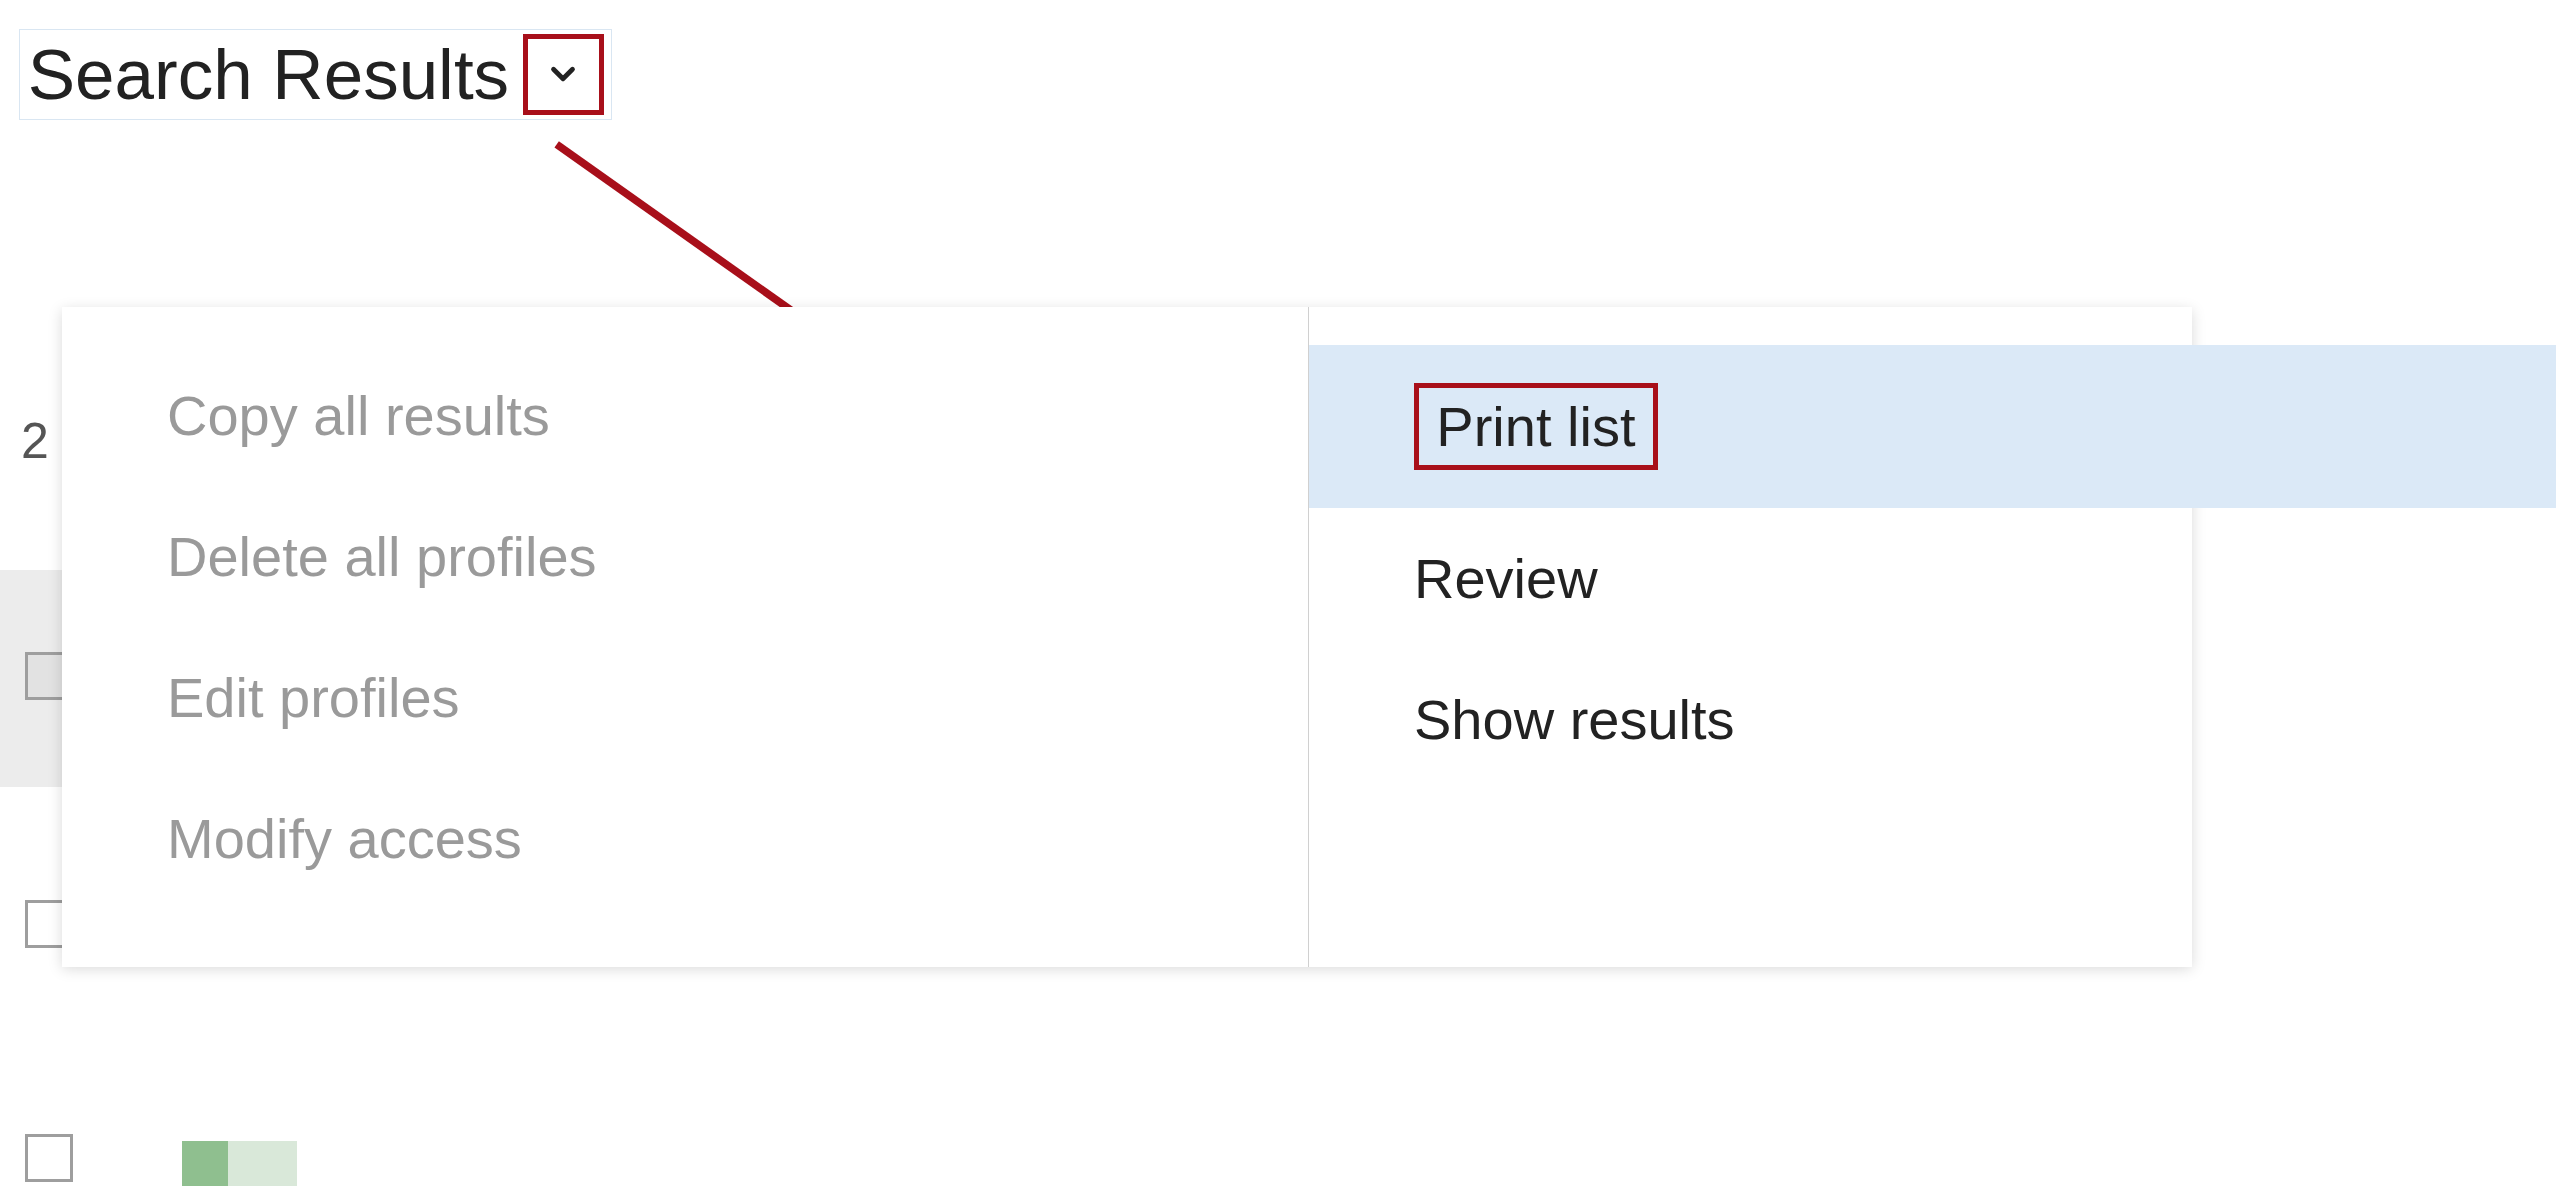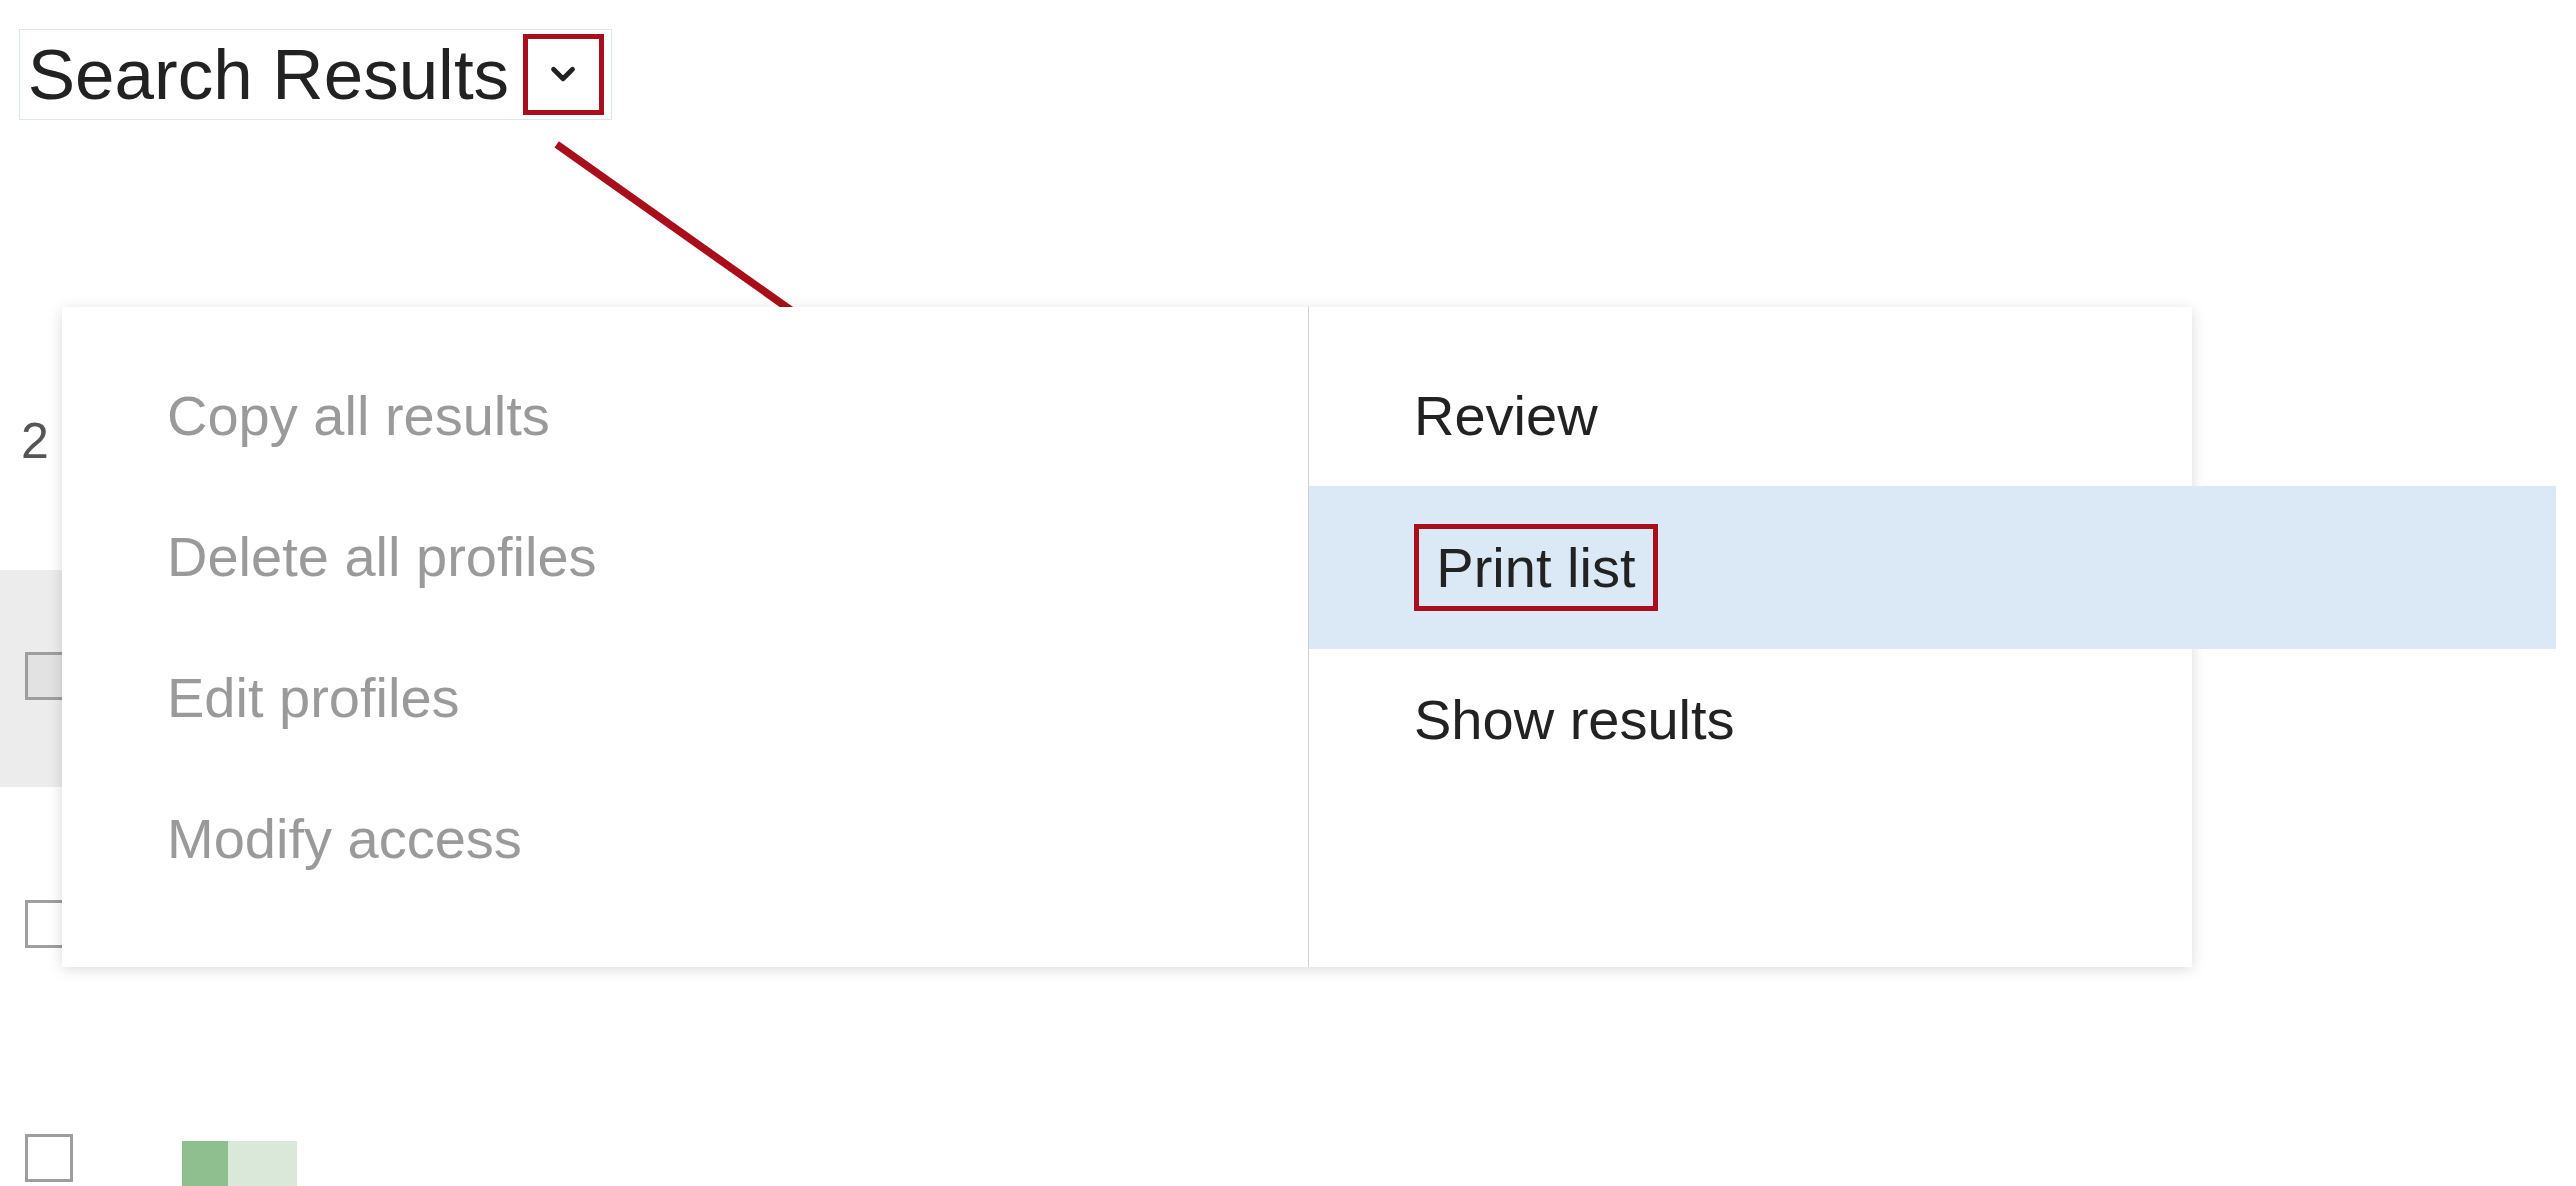--- a/index.html
+++ b/index.html
@@ -165,24 +165,24 @@
       <span class="item-inner">Delete all profiles</span>
     </div>
     <div class="menu-item disabled">
       <span class="item-inner">Edit profiles</span>
     </div>
     <div class="menu-item disabled">
       <span class="item-inner">Modify access</span>
     </div>
   </div>
   <div class="menu-col right">
+    <div class="menu-item highlight">
+      <span class="item-inner redbox">Print list</span>
+    </div>
     <div class="menu-item">
       <span class="item-inner">Review</span>
-    </div>
-    <div class="menu-item highlight">
-      <span class="item-inner redbox">Print list</span>
     </div>
     <div class="menu-item">
       <span class="item-inner">Show results</span>
     </div>
   </div>
 </div>
 
 
 </body></html>

